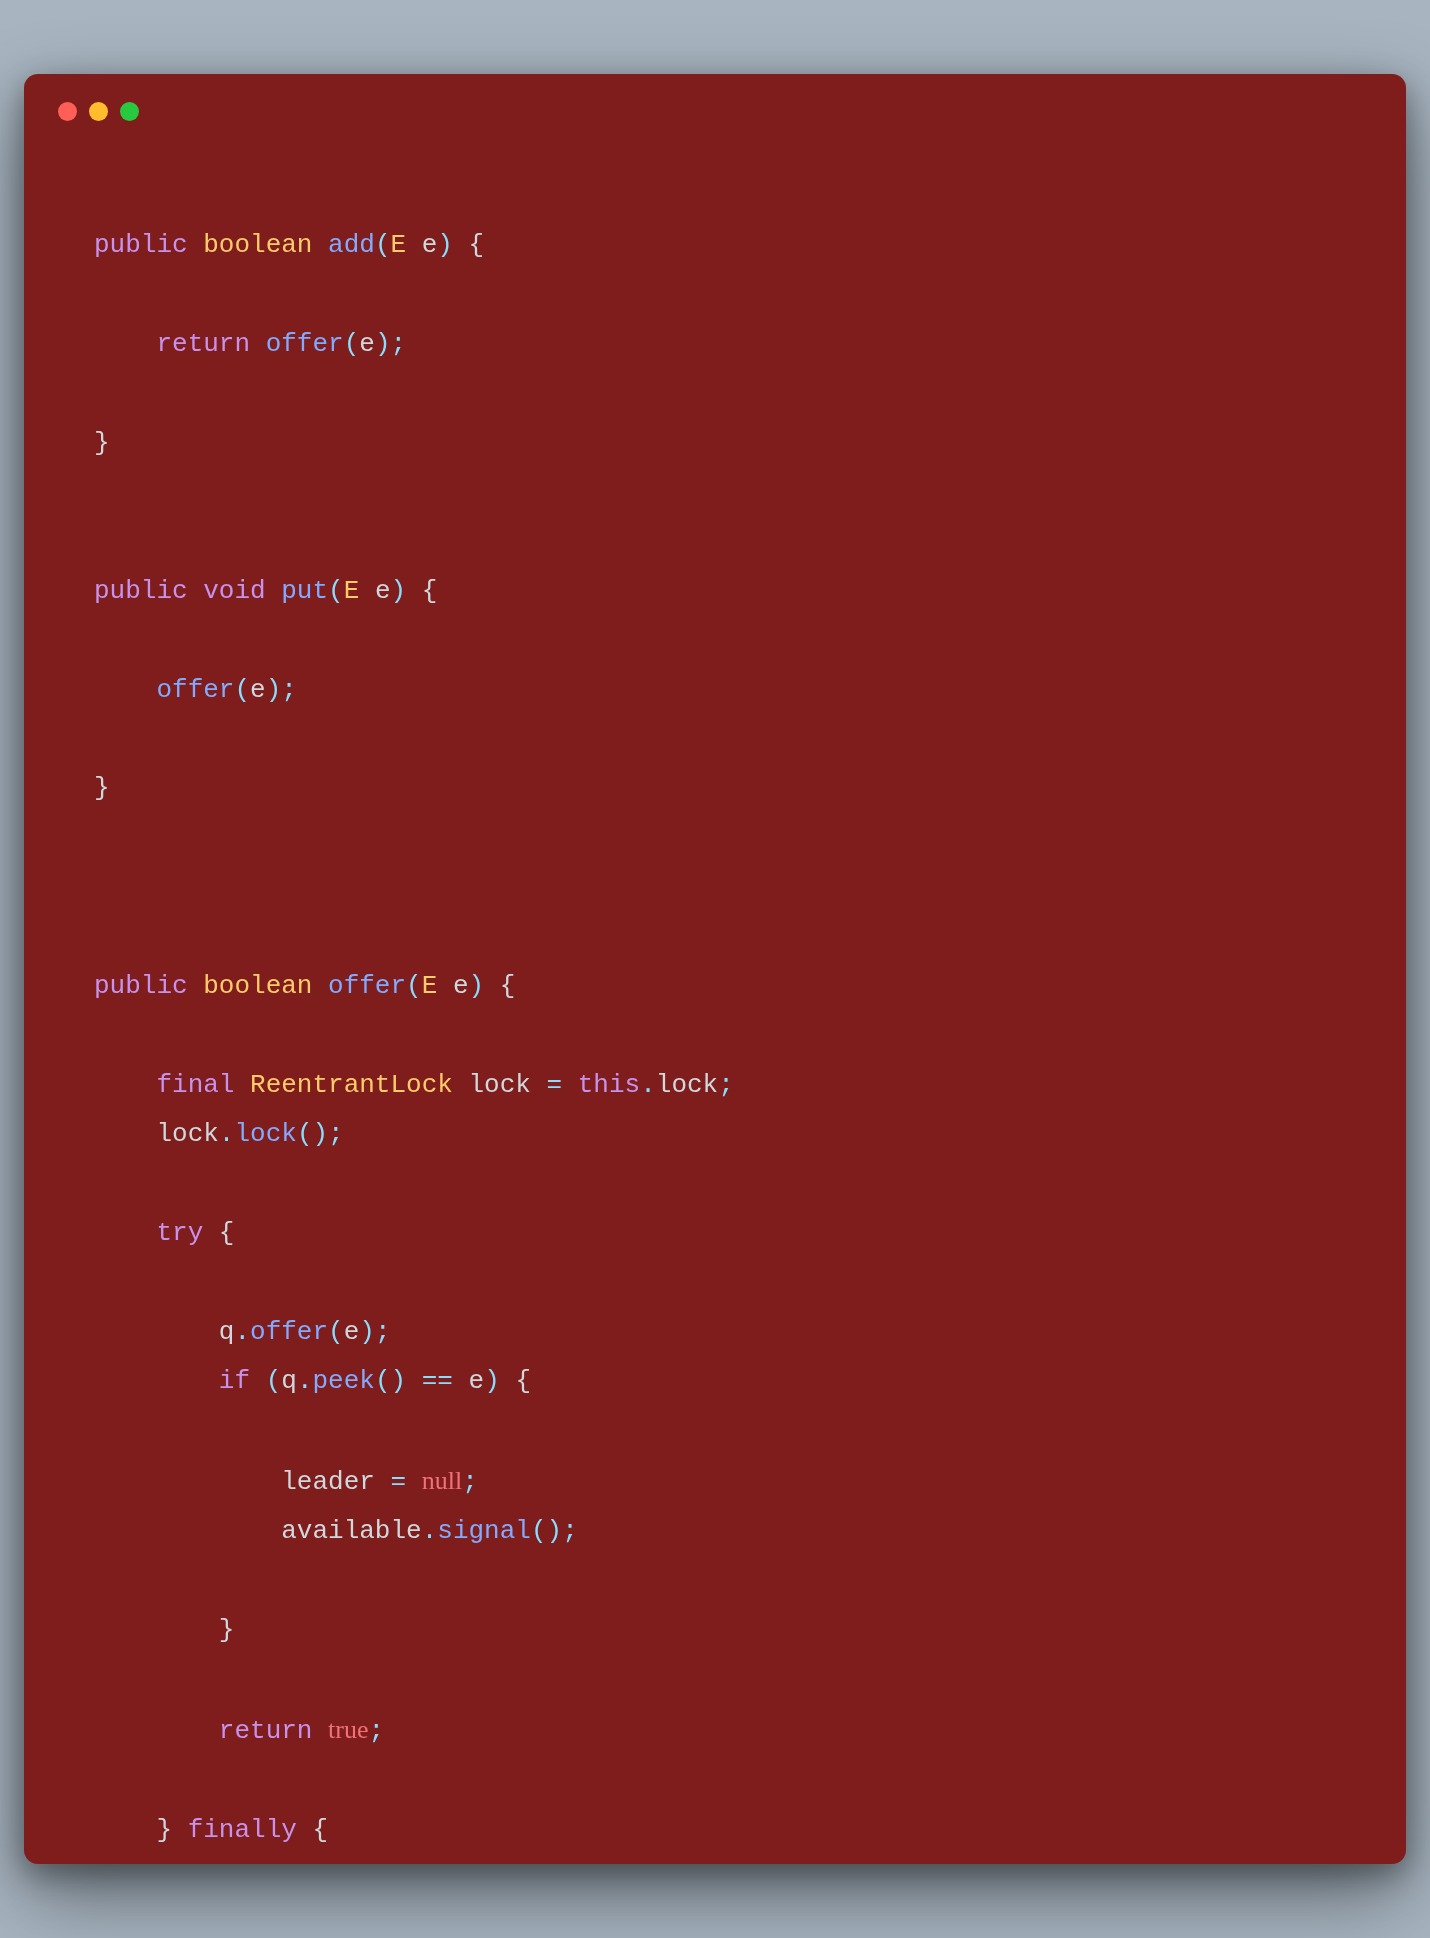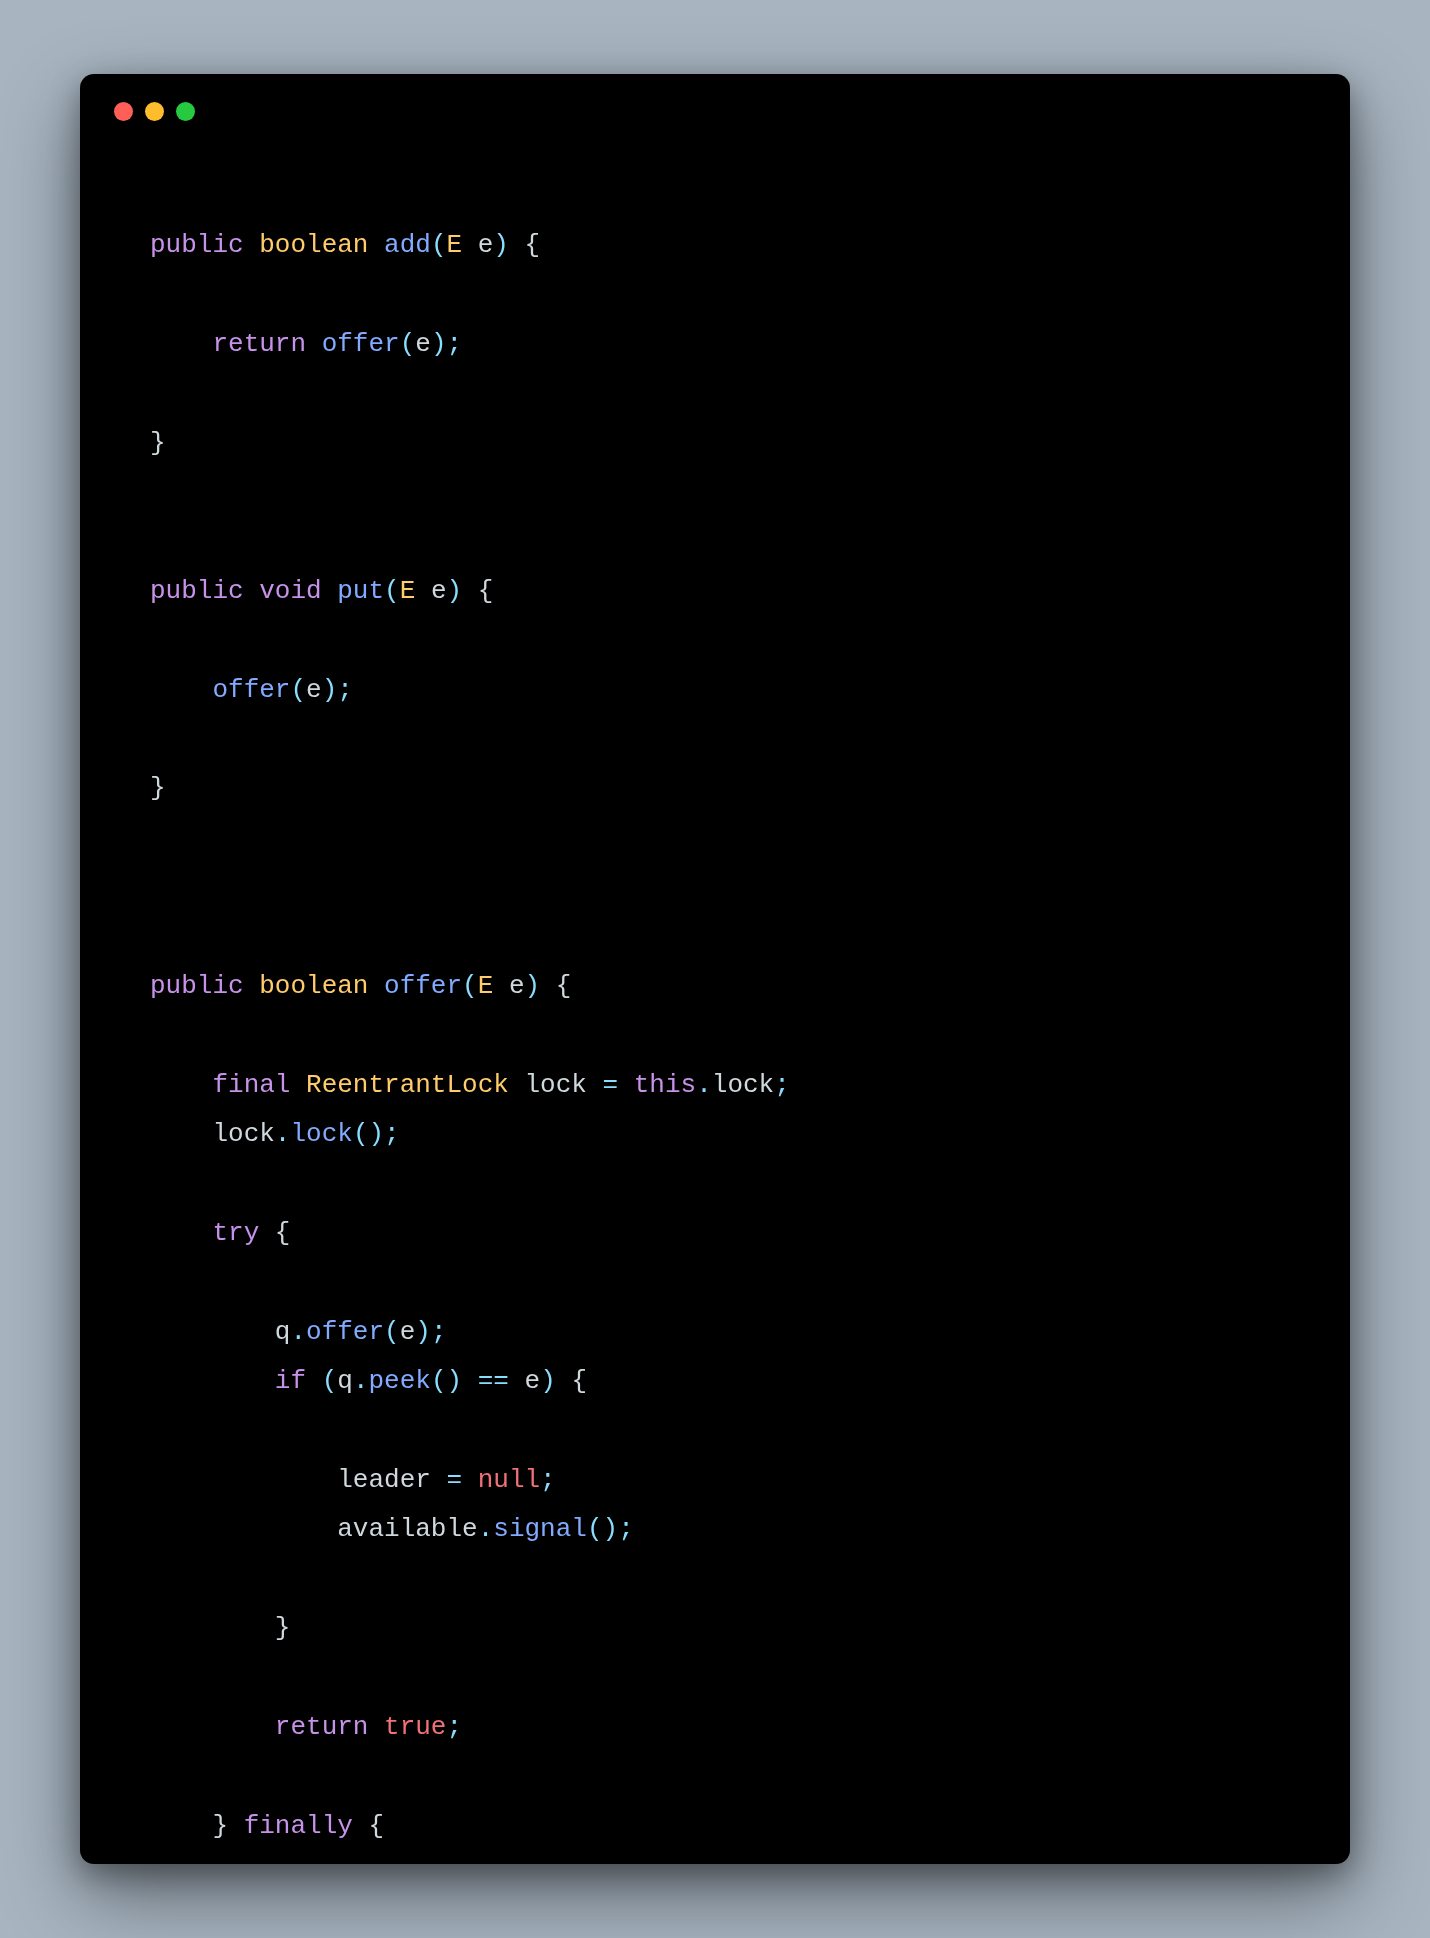--- a/index.html
+++ b/index.html
@@ -6,22 +6,22 @@
   body {
     background: #a8b5c1;
     width: 1430px;
     height: 1938px;
     font-family: "SF Mono", "Monaco", "Menlo", "Consolas", "Liberation Mono", monospace;
     display: flex;
     align-items: center;
     justify-content: center;
   }
   .window {
-    background: #000000;
-    width: 1270px;
+    background: #7f1d1d;
+    width: 1382px;
     height: 1790px;
     border-radius: 14px;
     box-shadow: 0 30px 80px rgba(0,0,0,0.45), 0 10px 30px rgba(0,0,0,0.35);
     position: relative;
     overflow: hidden;
   }
   .titlebar {
     display: flex;
     gap: 12px;
     padding: 28px 0 0 34px;
@@ -41,21 +41,21 @@
     color: #cfd8dc;
     white-space: pre;
     font-feature-settings: "liga" 0;
   }
   .tok-key   { color: #c792ea; }   
   .tok-type  { color: #ffcb6b; }   
   .tok-func  { color: #82aaff; }   
   .tok-ident { color: #cfd8dc; }   
   .tok-punc  { color: #89ddff; }   
   .tok-brace { color: #cfd8dc; }   
-  .tok-lit   { color: #f07178; }   
+  .tok-lit   { color: #f07178; font-family: Liberation Serif, serif; }   
 </style>
 </head>
 <body>
 
 <div class="window">
   <div class="titlebar">
     <div class="dot red"></div>
     <div class="dot yellow"></div>
     <div class="dot green"></div>
   </div>

